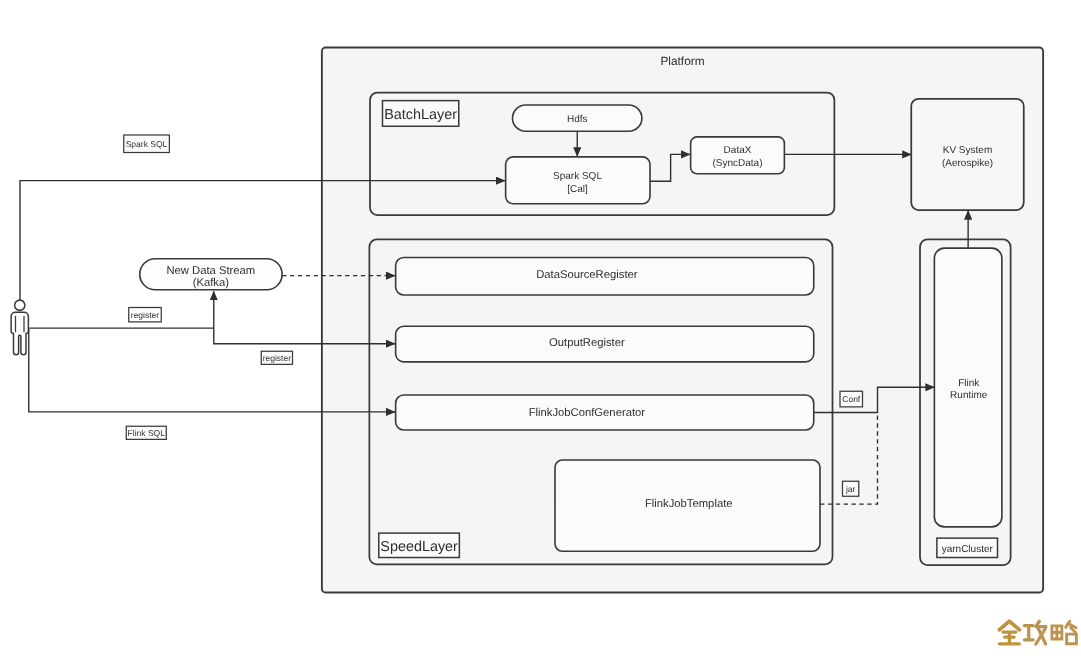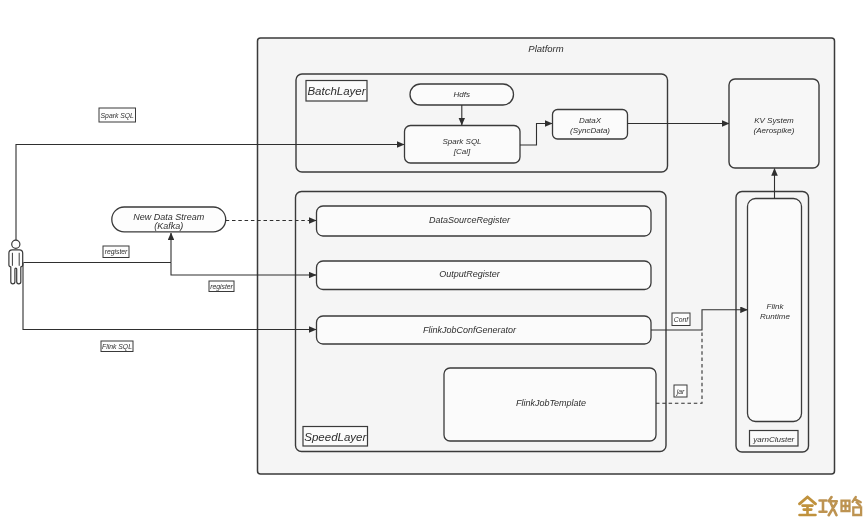--- a/index.html
+++ b/index.html
@@ -1,16 +1,16 @@
 <!DOCTYPE html>
 <html><head>
 <meta charset="utf-8">
 <style>
   html,body{margin:0;padding:0;background:#ffffff;}
-  .wrap{position:relative;width:865px;height:525px;background:#ffffff;overflow:hidden;font-style:italic;}
+  .wrap{position:relative;width:865px;height:525px;background:#ffffff;overflow:hidden;}
   svg{position:absolute;left:0;top:0;}
   text{font-family:"Liberation Sans",sans-serif;fill:#2e2e2e;}
 </style>
 </head>
 <body>
 <div class="wrap">
 <svg width="865" height="525" viewBox="0 0 865 525">
 <defs>
   <marker id="ah" viewBox="0 0 7 6" refX="6.6" refY="3" markerWidth="7" markerHeight="6" orient="auto">
     <path d="M0 0 L7 3 L0 6 Z" fill="#2f2f2f"></path>

